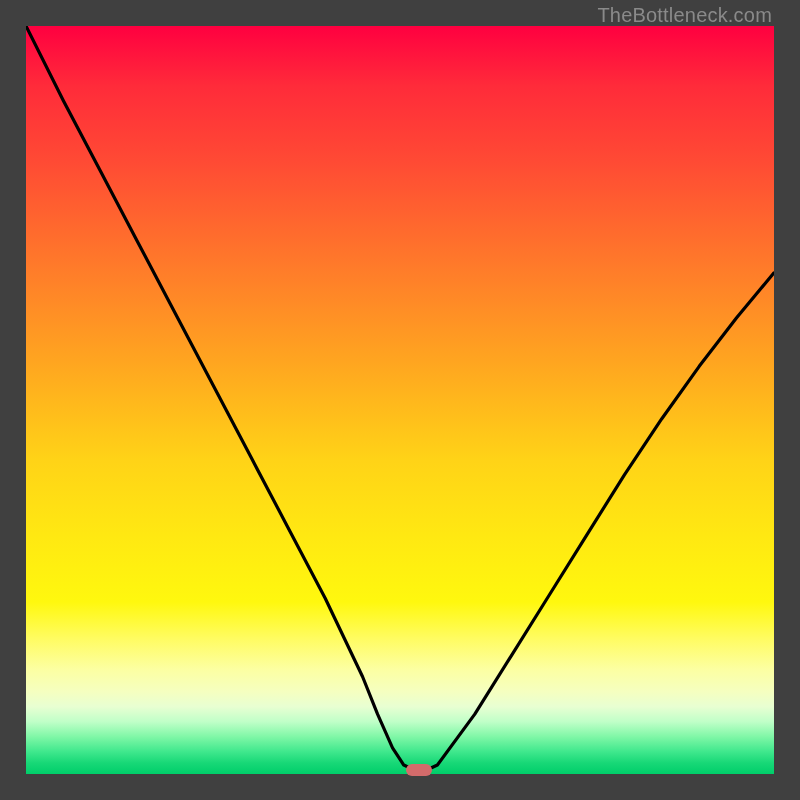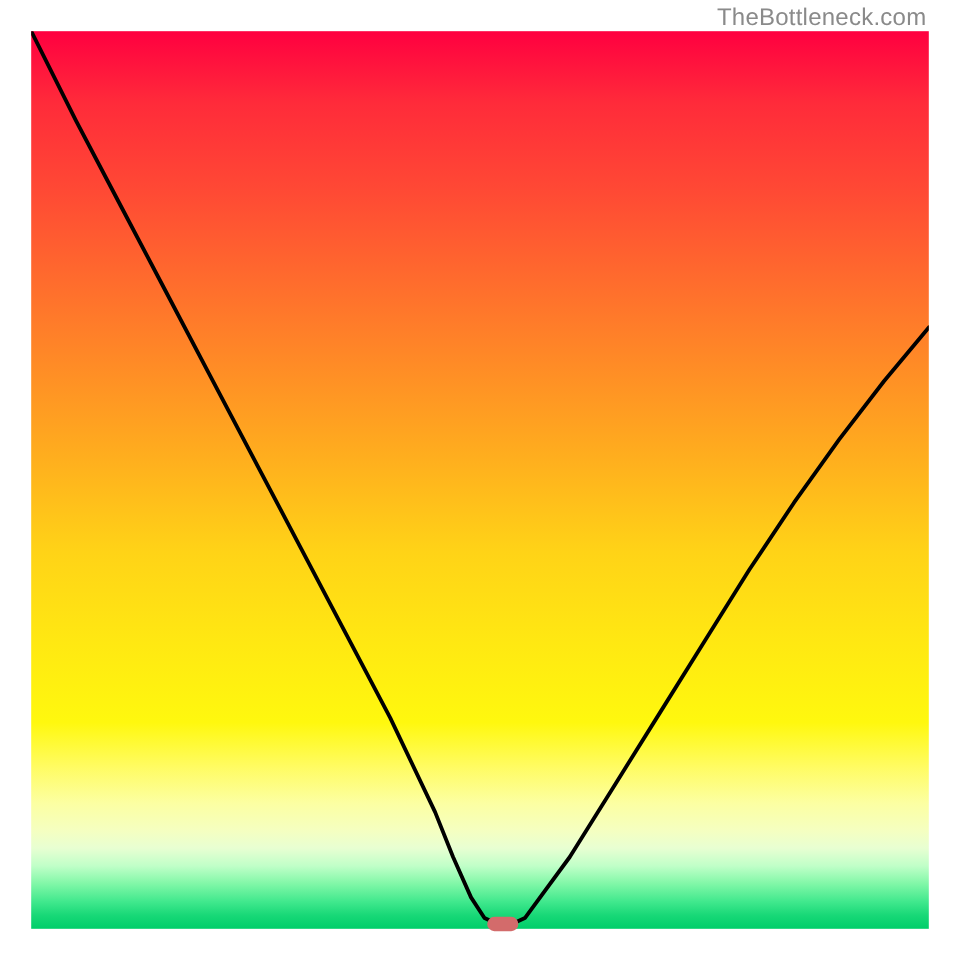--- a/index.html
+++ b/index.html
@@ -7,21 +7,21 @@
     padding: 0;
     width: 800px;
     height: 800px;
     background: #000;
     overflow: hidden;
   }
   .frame {
     position: relative;
     width: 800px;
     height: 800px;
-    background: #ffffff;
+    background: #404040;
   }
   .plot-area {
     position: absolute;
     left: 26px;
     top: 26px;
     width: 748px;
     height: 748px;
   }
   .gradient {
     position: absolute;

